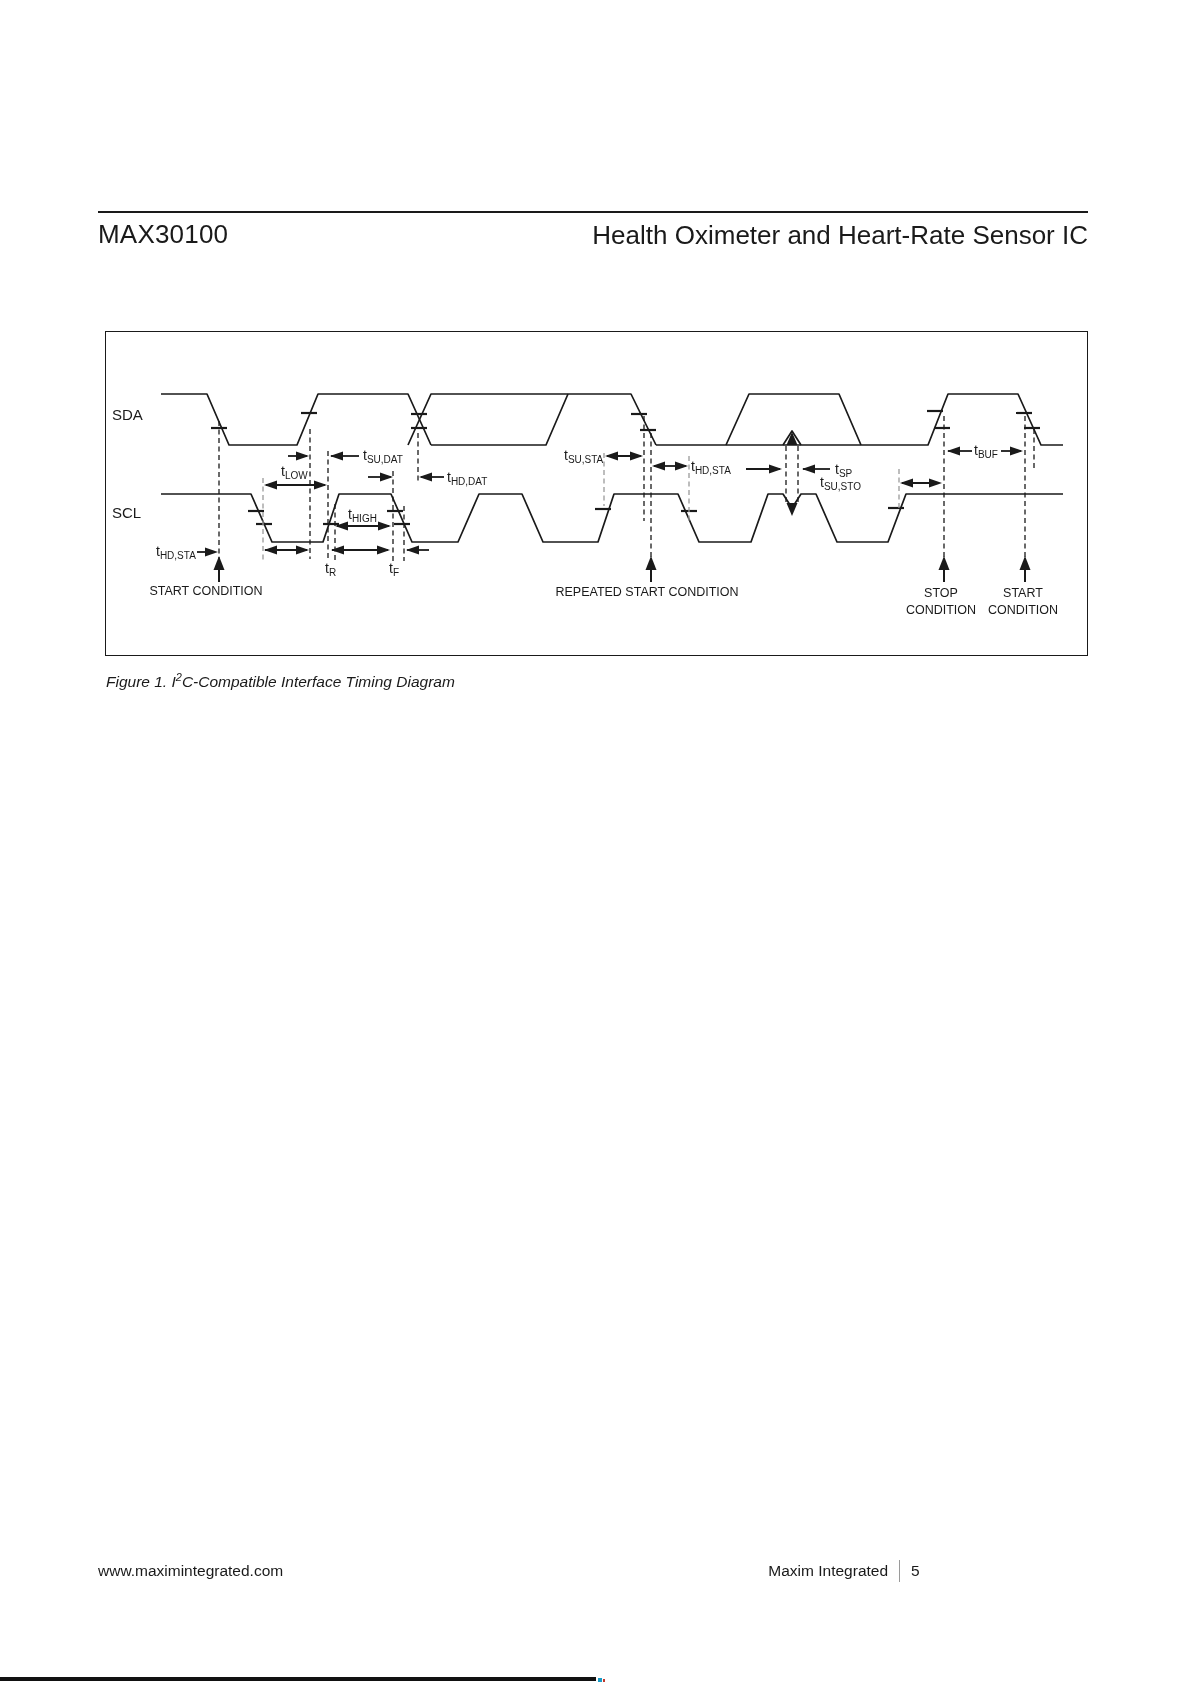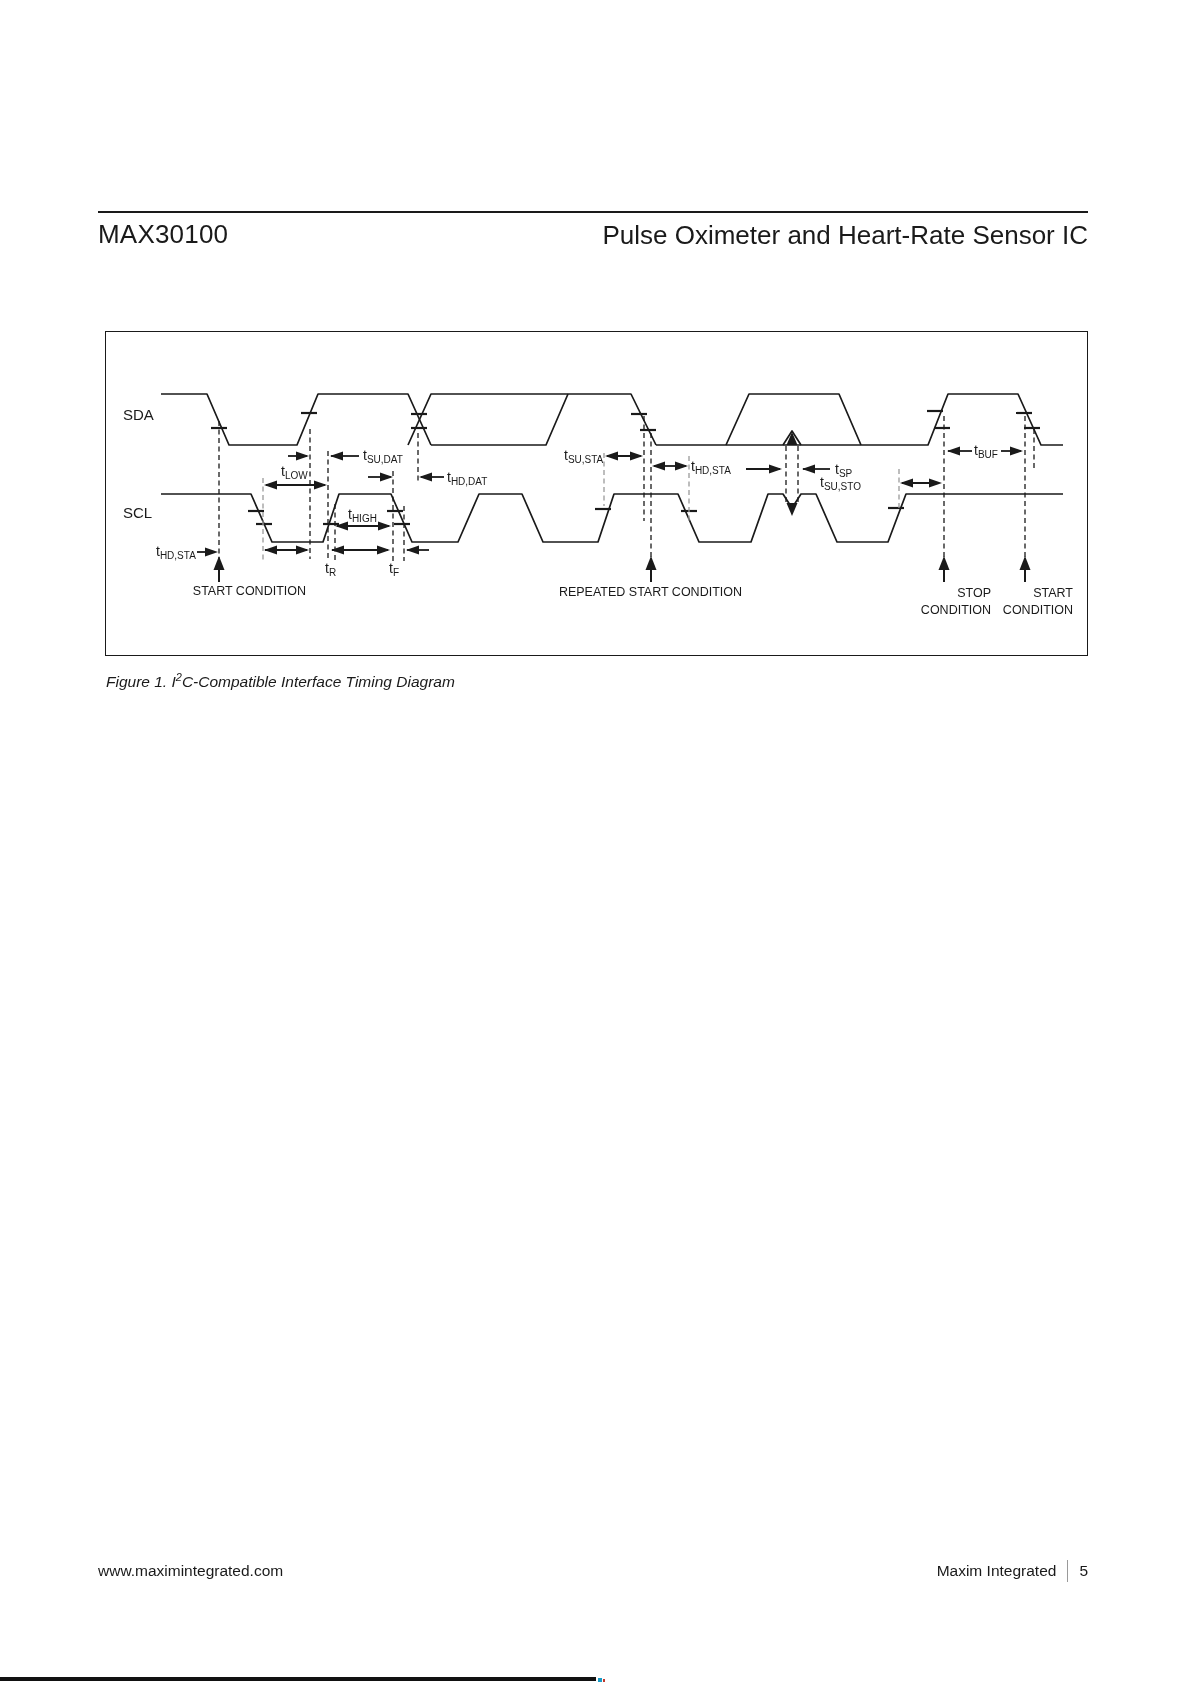--- a/index.html
+++ b/index.html
@@ -8,43 +8,43 @@
     font-family:"Liberation Sans", sans-serif;color:#1a1a1a;overflow:hidden;
   }
   .abs{position:absolute;}
   
   #header-rule{left:98px;top:211px;width:990px;height:2px;background:#1a1a1a;}
   #part-number{left:98px;top:219px;font-size:26px;letter-spacing:0.2px;}
   #doc-title{left:400px;top:219px;width:688px;text-align:right;font-size:26px;line-height:33px;}
   
   #figure-box{left:105px;top:331px;width:983px;height:325px;border:1.5px solid #1a1a1a;box-sizing:border-box;}
   #figure-box svg{position:absolute;left:0;top:0;}
-  .sig-label{position:absolute;font-size:15px;margin-left:11px;}
+  .sig-label{position:absolute;font-size:15px;}
   .tlabel{position:absolute;font-size:14px;white-space:nowrap;}
   .tlabel sub{font-size:10px;vertical-align:-3px;letter-spacing:0;}
-  .cond{position:absolute;font-size:12.5px;text-align:right;line-height:17px;white-space:nowrap;}
+  .cond{position:absolute;font-size:12.5px;text-align:center;line-height:17px;white-space:nowrap;}
   
   #figure-caption{left:98px;top:671px;font-style:italic;font-size:15.5px;margin-left:8px;}
   #figure-caption .sup{font-size:11px;vertical-align:6px;}
   
   #footer-left{left:98px;top:1562px;font-size:15.5px;}
-  #footer-right{left:600px;top:1560px;width:488px;display:flex;justify-content:flex-end;align-items:center;font-size:15.5px;}
+  #footer-right{left:600px;top:1560px;width:488px;display:flex;justify-content:center;align-items:center;font-size:15.5px;}
   #footer-sep{width:1px;height:22px;background:#9a9a9a;margin:0 11px;}
   
   #bottom-bar{left:0;top:1677px;width:596px;height:4px;background:#111;}
   #bottom-mark-1{left:598px;top:1678px;width:4px;height:4px;background:#1a9cc7;}
   #bottom-mark-2{left:603px;top:1679px;width:2px;height:3px;background:#c0392b;}
 </style>
 </head>
 <body>
 
 <div class="abs" id="header-rule"></div>
 <div class="abs" id="part-number">MAX30100</div>
 <div class="abs" id="doc-title">
-  <div>Pulse Oximeter and Heart-Rate Sensor IC</div>
+  <div>Health Oximeter and Heart-Rate Sensor IC</div>
 </div>
 
 <div class="abs" id="figure-box">
 
   <svg width="980" height="322" viewBox="0 0 980 322">
     <g fill="none" stroke="#1a1a1a" stroke-width="1.7" stroke-linejoin="round">
       <path d="M 55 62 H 101 L 123 113 H 191 L 212 62 H 302 L 325 113"></path>
       <path d="M 302 113 L 325 62 H 525 L 550 113"></path>
       <path d="M 325 113 H 440 L 462 62"></path>
       <path d="M 550 113 H 822 L 842 62 H 912 L 935 113 H 957"></path>

